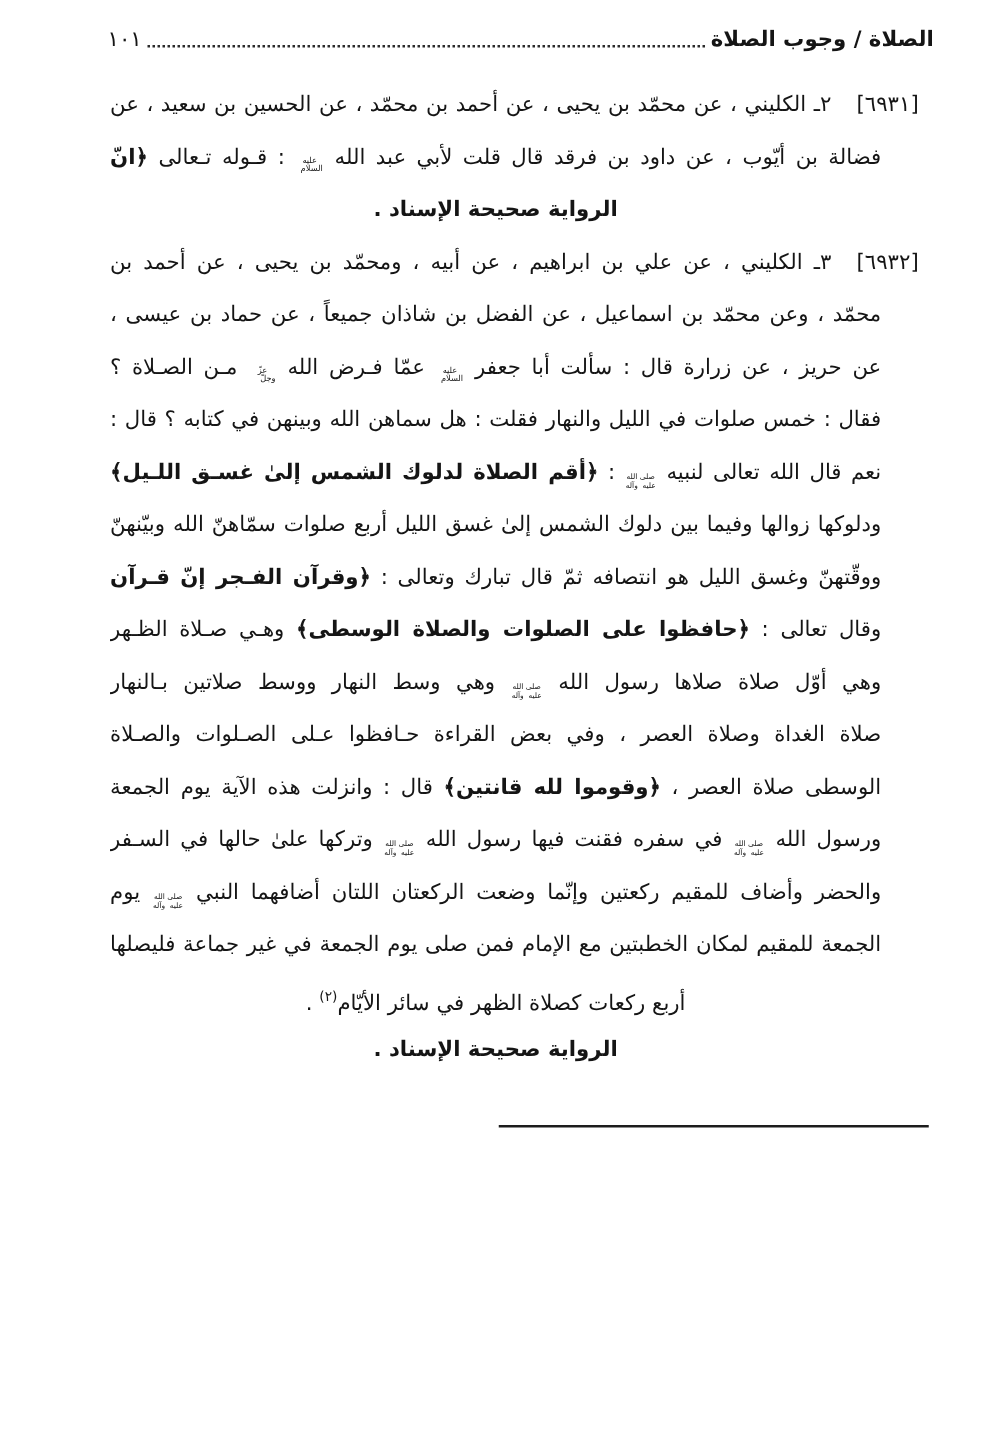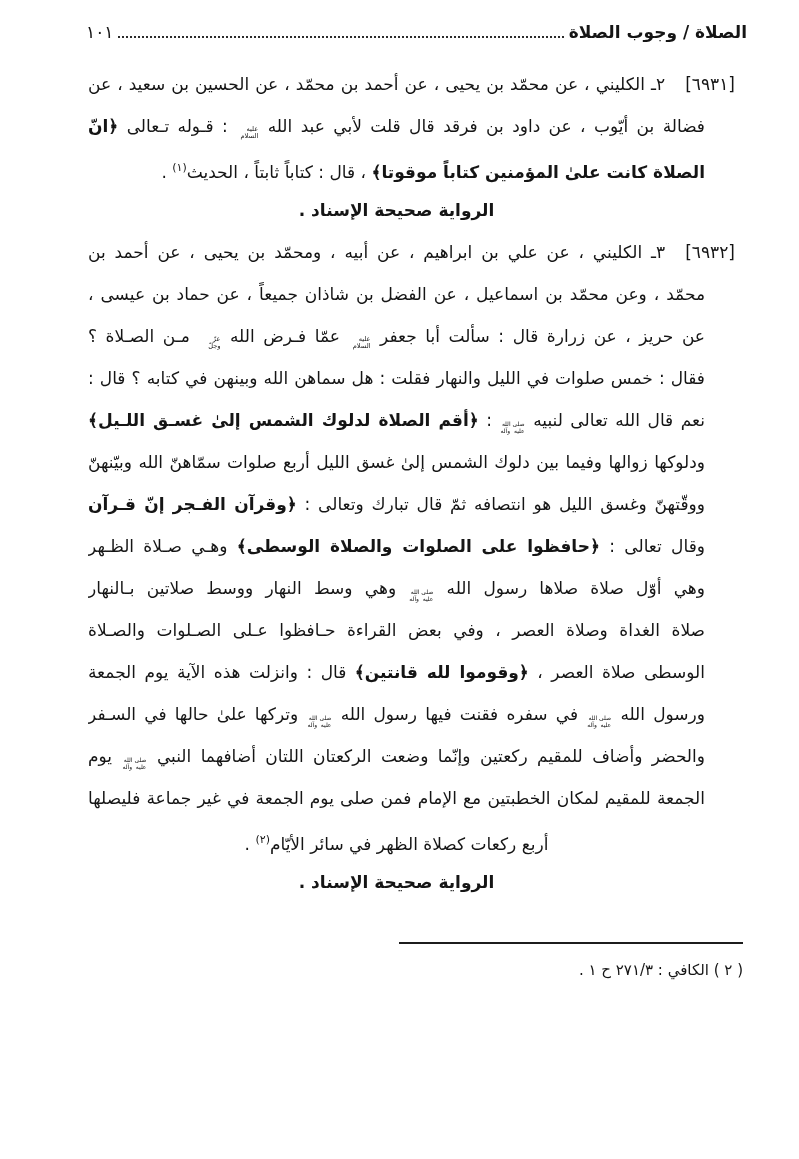--- a/index.html
+++ b/index.html
@@ -42,21 +42,21 @@
   .line.right   { text-align-last:auto; }
   .line.first   { margin-inline-start:-30px; }
 
   .seg { }
   .bold { font-weight:bold; }
   .bracket { margin-inline-end:20px; letter-spacing:1px; }
 
   
   .h {
     display:inline-block;
-    text-align:right;
+    text-align:center;
     line-height:1.12;
     font-weight:normal;
     vertical-align:-6px;
     margin:0 1px;
     white-space:normal;
   }
   .h.small { width:21px; font-size:6.6px; }
   .h.large { width:24px; font-size:6px; vertical-align:-7px; }
 
   .sup { font-size:11px; vertical-align:7px; letter-spacing:0.5px; }
@@ -84,21 +84,20 @@
   <div class="header">
     <span class="title">الصلاة / وجوب الصلاة</span>
     <span class="leader"></span>
     <span class="pagenum">١٠١</span>
   </div>
 
   <div class="body-text">
       <div class="entry">
         <div class="line justify first"><span class="seg bracket">[٦٩٣١]</span><span class="seg">٢ـ الكليني ، عن محمّد بن يحيى ، عن أحمد بن محمّد ، عن الحسين بن سعيد ، عن</span></div>
         <div class="line justify"><span class="seg">فضالة بن أيّوب ، عن داود بن فرقد قال قلت لأبي عبد الله </span><span class="seg h small">عليه السلام</span><span class="seg"> : قـوله تـعالى </span><span class="seg bold">﴿انّ</span></div>
-        <div class="line right"><span class="seg bold">الصلاة كانت علىٰ المؤمنين كتاباً موقوتا﴾</span><span class="seg"> ، قال : كتاباً ثابتاً ، الحديث</span><span class="seg sup">(١)</span><span class="seg"> .</span></div>
         <div class="line center"><span class="seg bold">الرواية صحيحة الإسناد .</span></div>
       </div>
       <div class="entry">
         <div class="line justify first"><span class="seg bracket">[٦٩٣٢]</span><span class="seg">٣ـ الكليني ، عن علي بن ابراهيم ، عن أبيه ، ومحمّد بن يحيى ، عن أحمد بن</span></div>
         <div class="line justify"><span class="seg">محمّد ، وعن محمّد بن اسماعيل ، عن الفضل بن شاذان جميعاً ، عن حماد بن عيسى ،</span></div>
         <div class="line justify"><span class="seg">عن حريز ، عن زرارة قال : سألت أبا جعفر </span><span class="seg h small">عليه السلام</span><span class="seg"> عمّا فـرض الله </span><span class="seg h small">عزّ وجلّ</span><span class="seg"> مـن الصـلاة ؟</span></div>
         <div class="line justify"><span class="seg">فقال : خمس صلوات في الليل والنهار فقلت : هل سماهن الله وبينهن في كتابه ؟ قال :</span></div>
         <div class="line justify"><span class="seg">نعم قال الله تعالى لنبيه </span><span class="seg h large">صلى الله عليه وآله</span><span class="seg"> : </span><span class="seg bold">﴿أقم الصلاة لدلوك الشمس إلىٰ غسـق اللـيل﴾</span></div>
         <div class="line justify"><span class="seg">ودلوكها زوالها وفيما بين دلوك الشمس إلىٰ غسق الليل أربع صلوات سمّاهنّ الله وبيّنهنّ</span></div>
         <div class="line justify"><span class="seg">ووقّتهنّ وغسق الليل هو انتصافه ثمّ قال تبارك وتعالى : </span><span class="seg bold">﴿وقرآن الفـجر إنّ قـرآن</span></div>
@@ -110,17 +109,16 @@
         <div class="line justify"><span class="seg">والحضر وأضاف للمقيم ركعتين وإنّما وضعت الركعتان اللتان أضافهما النبي </span><span class="seg h large">صلى الله عليه وآله</span><span class="seg"> يوم</span></div>
         <div class="line justify"><span class="seg">الجمعة للمقيم لمكان الخطبتين مع الإمام فمن صلى يوم الجمعة في غير جماعة فليصلها</span></div>
         <div class="line center"><span class="seg">أربع ركعات كصلاة الظهر في سائر الأيّام</span><span class="seg sup">(٢)</span><span class="seg"> .</span></div>
         <div class="line center"><span class="seg bold">الرواية صحيحة الإسناد .</span></div>
       </div>
     </div>
 
   <div class="footnotes">
     <div class="fn-sep"></div>
     <div class="fn-lines">
-      <div class="fn-line">( ٢ ) الكافي : ٢٧١/٣ ح ١ .</div>
     </div>
   </div>
 
 </div>
 
 </body></html>

